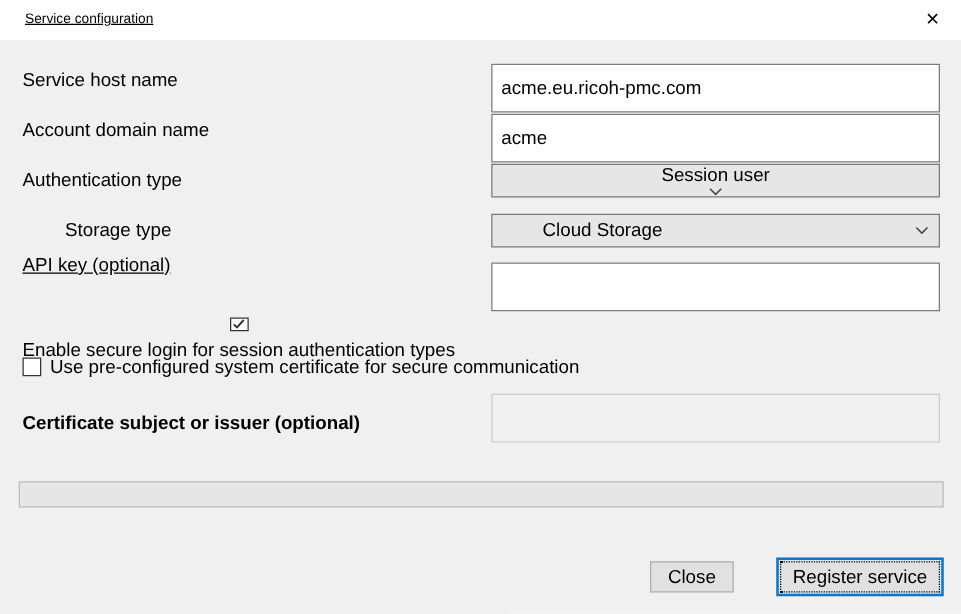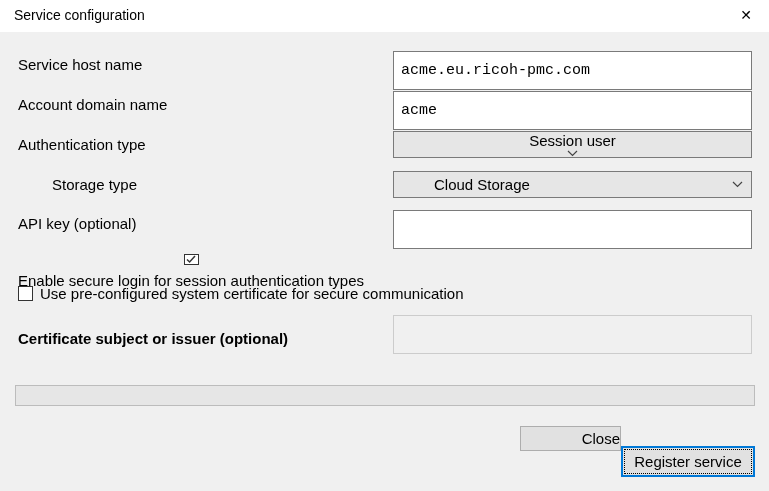--- a/index.html
+++ b/index.html
@@ -15,23 +15,24 @@
   }
   
   .titlebar {
     position: absolute;
     left: 0; top: 0;
     width: 769px; height: 32px;
     background: #ffffff;
   }
   .title {
     position: absolute;
-    left: 14px; top: 0;
+    left: 20px; top: 0;
     line-height: 31px;
-    font-size: 14px;
+    font-size: 11px;
+    text-decoration: underline;
   }
   .close-btn {
     position: absolute;
     right: 2px; top: 0;
     width: 42px; height: 31px;
     background: transparent;
     border: none;
     font-size: 14px;
     color: #000;
     line-height: 31px;
@@ -50,21 +51,21 @@
   
   .txt {
     position: absolute;
     left: 393px;
     width: 359px;
     height: 39px;
     box-sizing: border-box;
     border: 1px solid #7a7a7a;
     background: #ffffff;
     padding: 0 7px;
-    font-family: Liberation Mono, monospace;
+    font-family: Liberation Sans, sans-serif;
     font-size: 15px;
     color: #000;
     outline: none;
   }
   .txt.disabled {
     border: 1px solid #cccccc;
     background: #f0f0f0;
   }
   
   .combo {
@@ -121,22 +122,22 @@
     box-sizing: border-box;
     background: #e1e1e1;
     border: 1px solid #adadad;
     font-family: "Liberation Sans", sans-serif;
     font-size: 15px;
     color: #000;
     padding: 0;
     cursor: default;
   }
   .btn-close {
-    left: 520px; top: 426px;
-    width: 101px; height: 25px; text-align: right;
+    left: 520px; top: 449px;
+    width: 67px; height: 25px;
   }
   .btn-register {
     left: 621px; top: 446px;
     width: 134px; height: 31px;
     border: 2px solid #0078d7;
     position: absolute;
   }
   .btn-register::before {
     content: "";
     position: absolute;
@@ -174,21 +175,21 @@
   <span class="lbl" style="top:171px;margin-left:34px;">Storage type</span>
   <div class="combo" style="top:171px;padding-left:40px;">
     <span class="val">Cloud Storage</span>
     <span class="chev">
       <svg width="11" height="7" viewBox="0 0 11 7">
           <polyline points="1,1 5.5,5.5 10,1" fill="none" stroke="#444444" stroke-width="1.2"></polyline>
         </svg>
     </span>
   </div>
 
-  <span class="lbl" style="top:210px;">API key (optional)</span>
+  <span class="lbl" style="top:199px;text-decoration:underline;">API key (optional)</span>
   <input class="txt" style="top: 210px;" type="text" value="">
 
   <div class="cbrow" style="top:254px;flex-direction:column;">
     <span class="cbbox checked">
       <svg width="10" height="9" viewBox="0 0 10 9">
           <polyline points="1,4.5 3.6,7 9,1" fill="none" stroke="#333333" stroke-width="1.5"></polyline>
         </svg>
     </span>
     <span>Enable secure login for session authentication types</span>
   </div>

